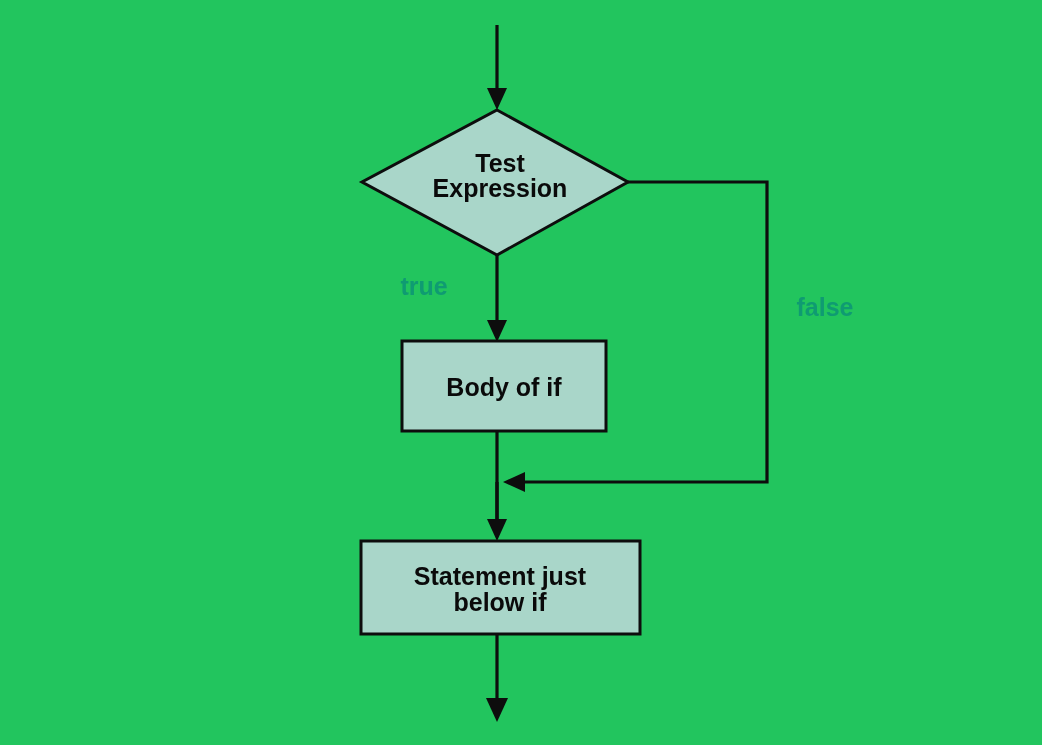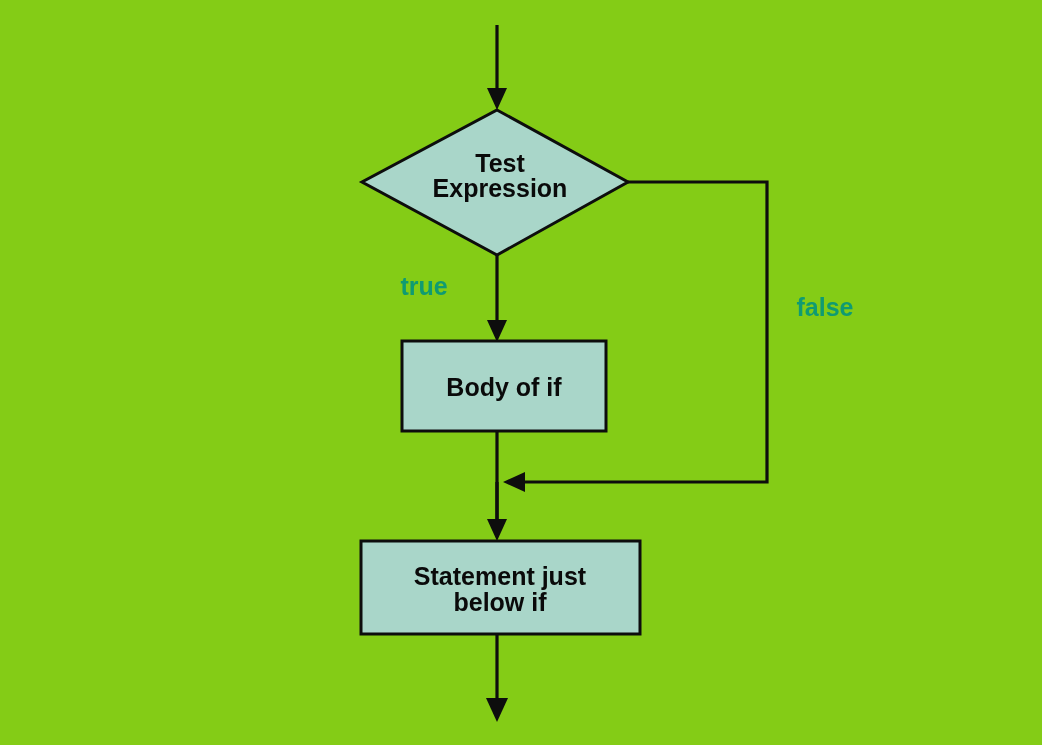--- a/index.html
+++ b/index.html
@@ -10,21 +10,21 @@
     width: 1042px;
     height: 745px;
     background: #f2f2f2;
     font-family: "Liberation Sans", sans-serif;
     overflow: hidden;
   }
   #flowchart-canvas {
     position: relative;
     width: 1042px;
     height: 745px;
-    background: #84cc16;
+    background: #22c55e;
   }
   svg#flow-svg {
     position: absolute;
     top: 0;
     left: 0;
     width: 1042px;
     height: 745px;
     display: block;
   }
   .node-shape {

